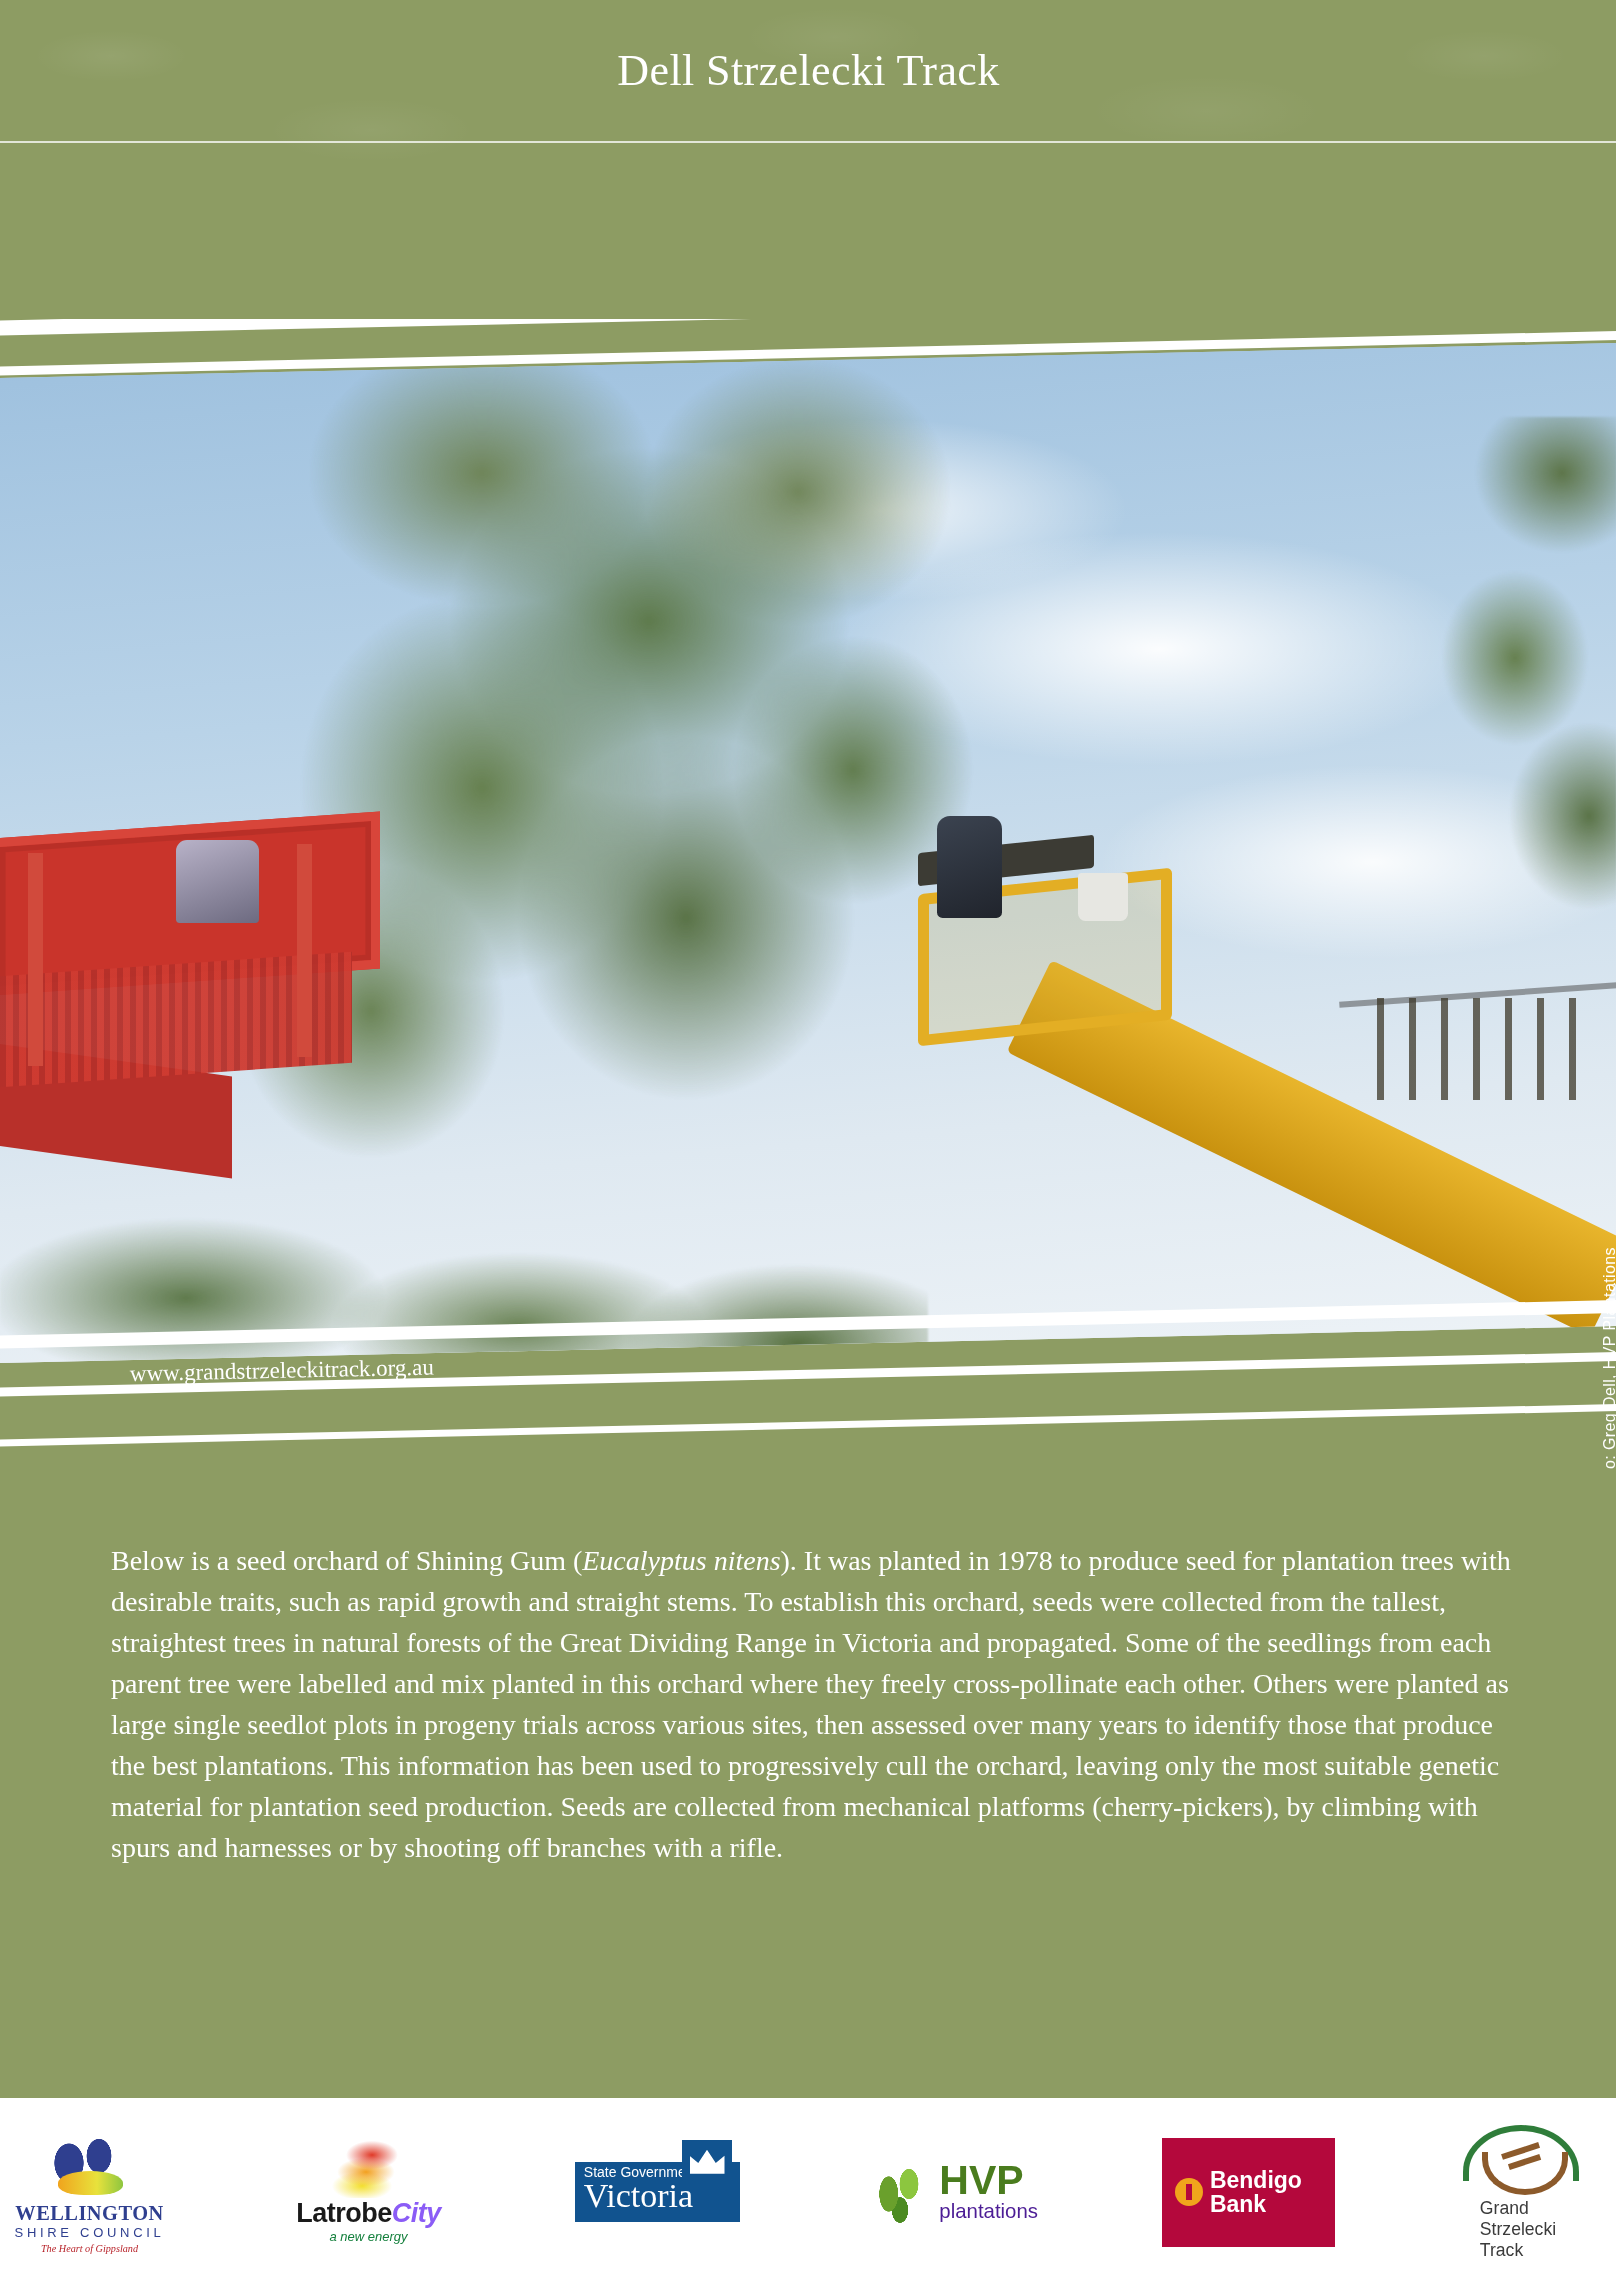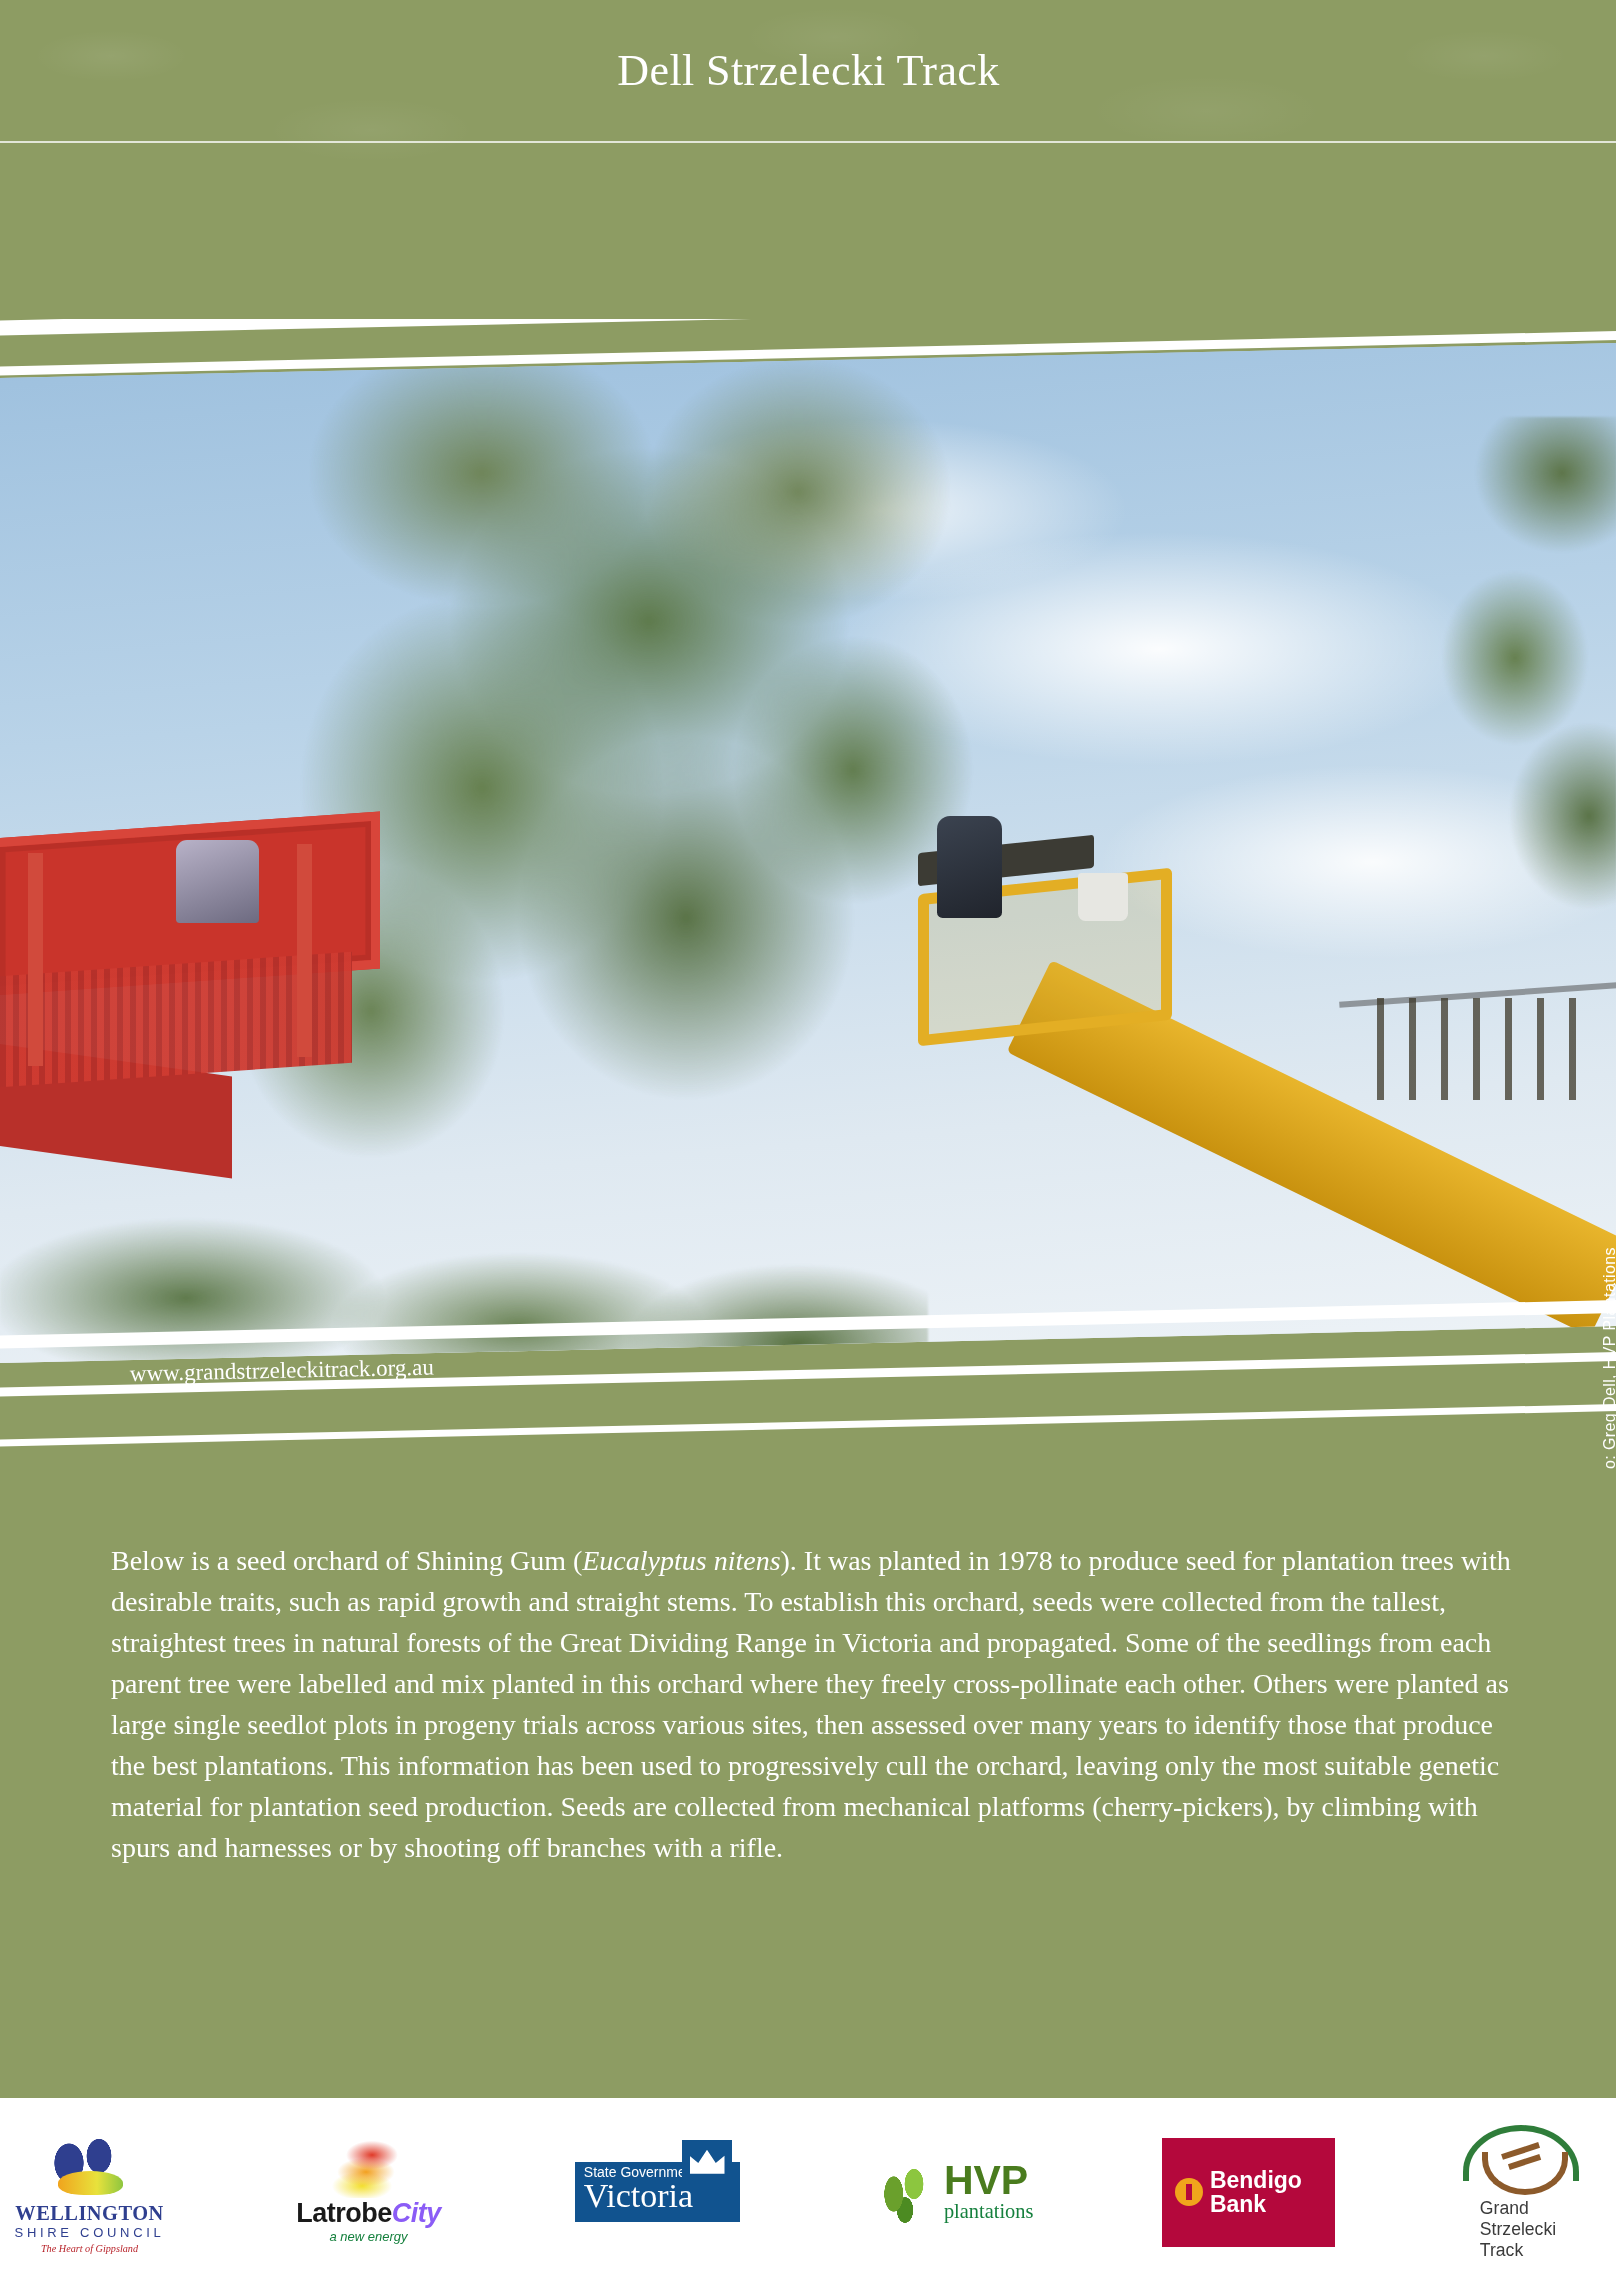--- a/index.html
+++ b/index.html
@@ -422,23 +422,23 @@
   }
   .hvp-text { text-align: left; }
   .hvp-name {
     font-family: "Liberation Sans", sans-serif;
     font-weight: bold;
     font-size: 41px;
     color: #4a7c1e;
     line-height: 0.95;
   }
   .hvp-sub {
-    font-family: Liberation Serif, serif;
+    font-family: Liberation Sans, sans-serif;
     font-size: 20.4px;
-    color: #15803d;
+    color: #4c1d95;
   }
 
   
   .logo-bendigo { width: 176px; }
   .ben-box {
     background: #b4083c;
     width: 173px; height: 109px;
     display: flex;
     align-items: center;
     gap: 7.4px;

